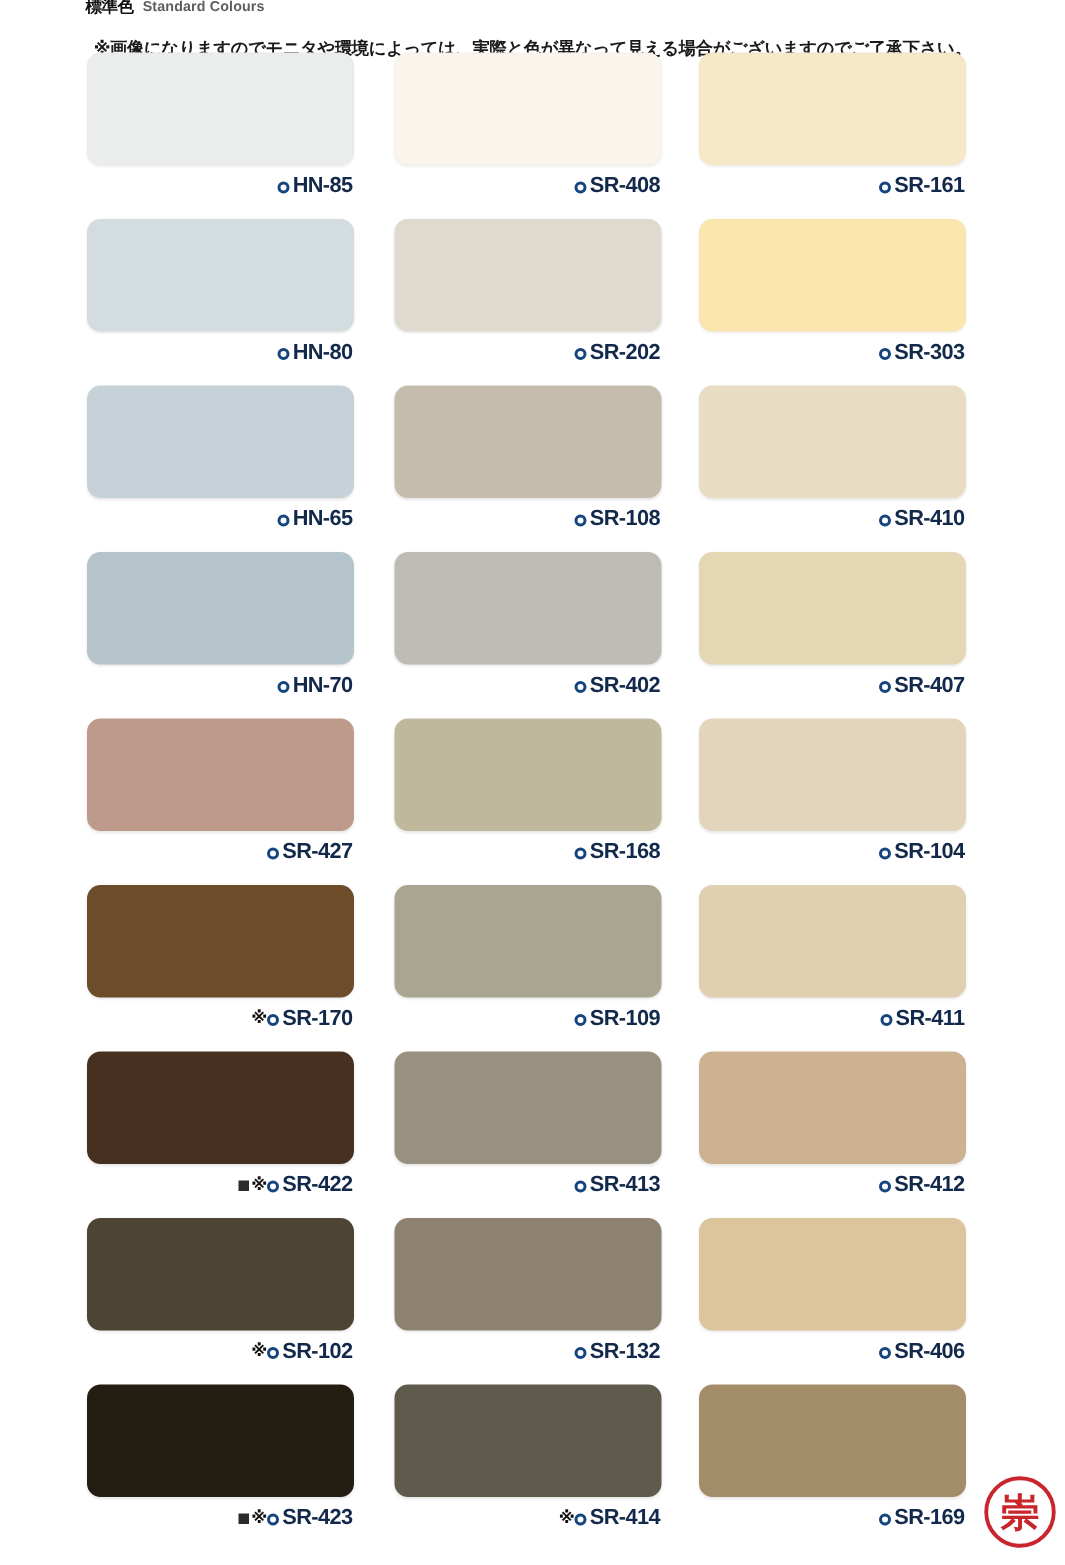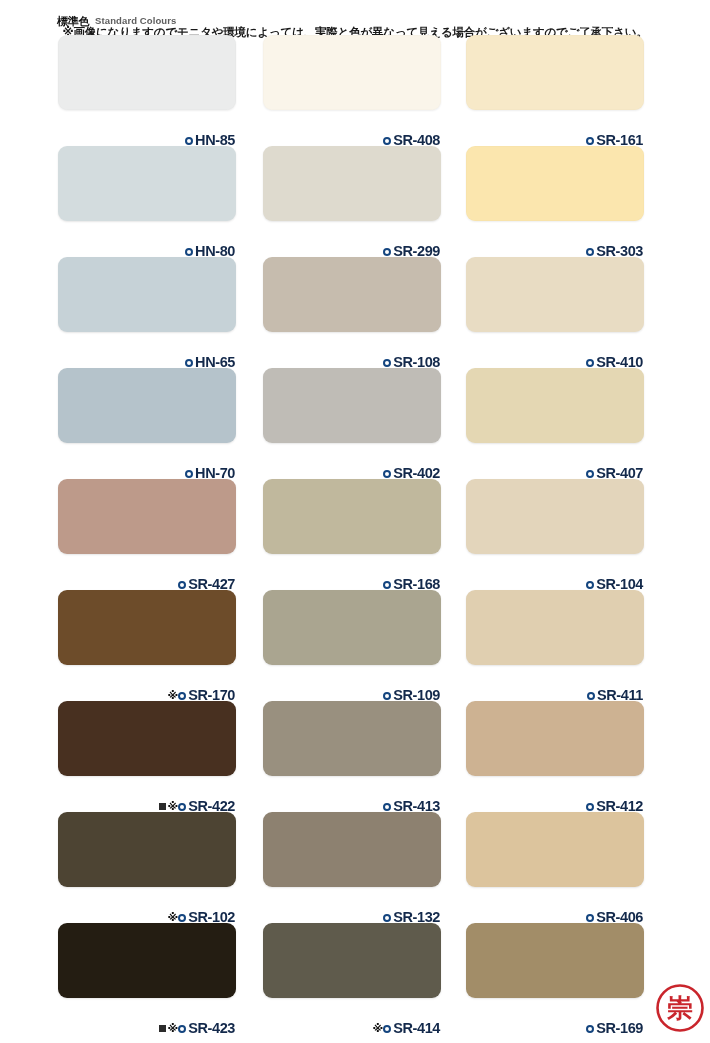--- a/index.html
+++ b/index.html
@@ -27,21 +27,21 @@
     font-weight: bold;
     color: #1a1a1a;
     letter-spacing: -0.2px;
     white-space: nowrap;
     margin-top: 23px;
   }
 
   
   .section-head {
     position: absolute;
-    top: 16px;
+    top: 0;
     left: 57px;
     display: flex;
     align-items: flex-start;
     gap: 6px;
   }
   .section-head .jp {
     font-size: 11px;
     font-weight: bold;
     color: #111111;
     letter-spacing: -0.3px;
@@ -82,21 +82,21 @@
     height: 75px;
     border-radius: 9px;
     box-shadow: 0 1px 2px rgba(0,0,0,0.10);
   }
   
   .chip.light {
     box-shadow: 0 1px 2px rgba(0,0,0,0.07), inset 0 0 0 1px rgba(0,0,0,0.012);
   }
 
   .label {
-    margin-top: 20px;
+    margin-top: 4px;
     height: 20px;
     display: flex;
     align-items: center;
     justify-content: flex-end;
     gap: 0px;
     padding-right: 1px;
   }
   .pre {
     font-size: 11px;
     color: #111111;
@@ -183,21 +183,21 @@
         <div class="chip" style="background: rgb(211, 220, 222);"></div>
         <div class="label">
           <span class="ring"></span>
           <span class="code">HN-80</span>
         </div>
       </div>
       <div class="cell c1">
         <div class="chip" style="background: rgb(222, 218, 206);"></div>
         <div class="label">
           <span class="ring"></span>
-          <span class="code">SR-299</span>
+          <span class="code">SR-202</span>
         </div>
       </div>
       <div class="cell c2">
         <div class="chip light" style="background: rgb(251, 230, 174);"></div>
         <div class="label">
           <span class="ring"></span>
           <span class="code">SR-303</span>
         </div>
       </div>
     </div>

